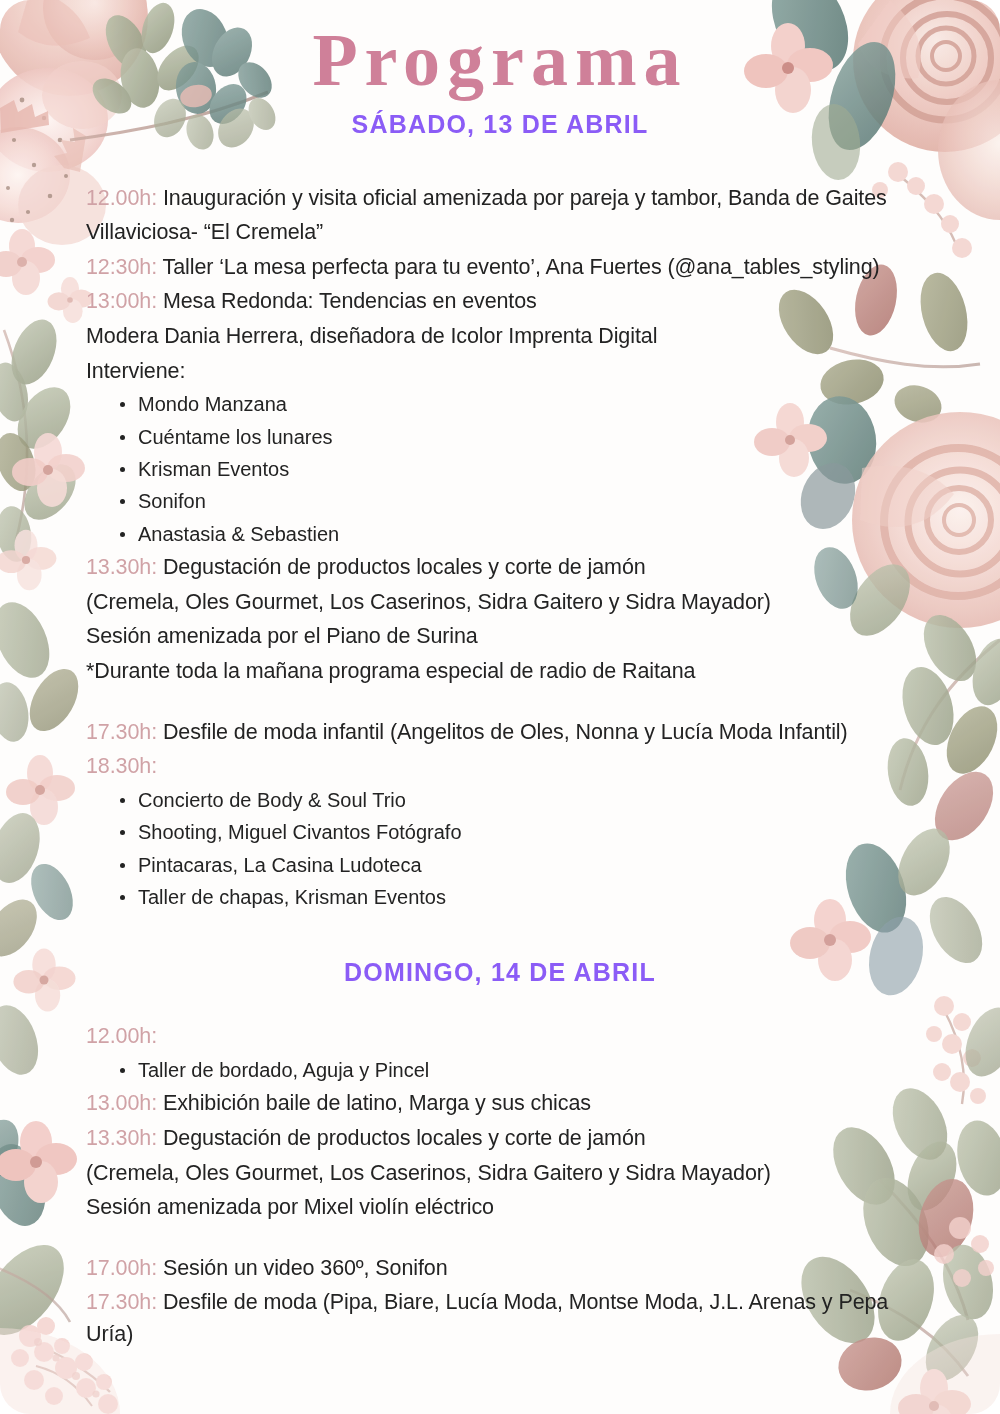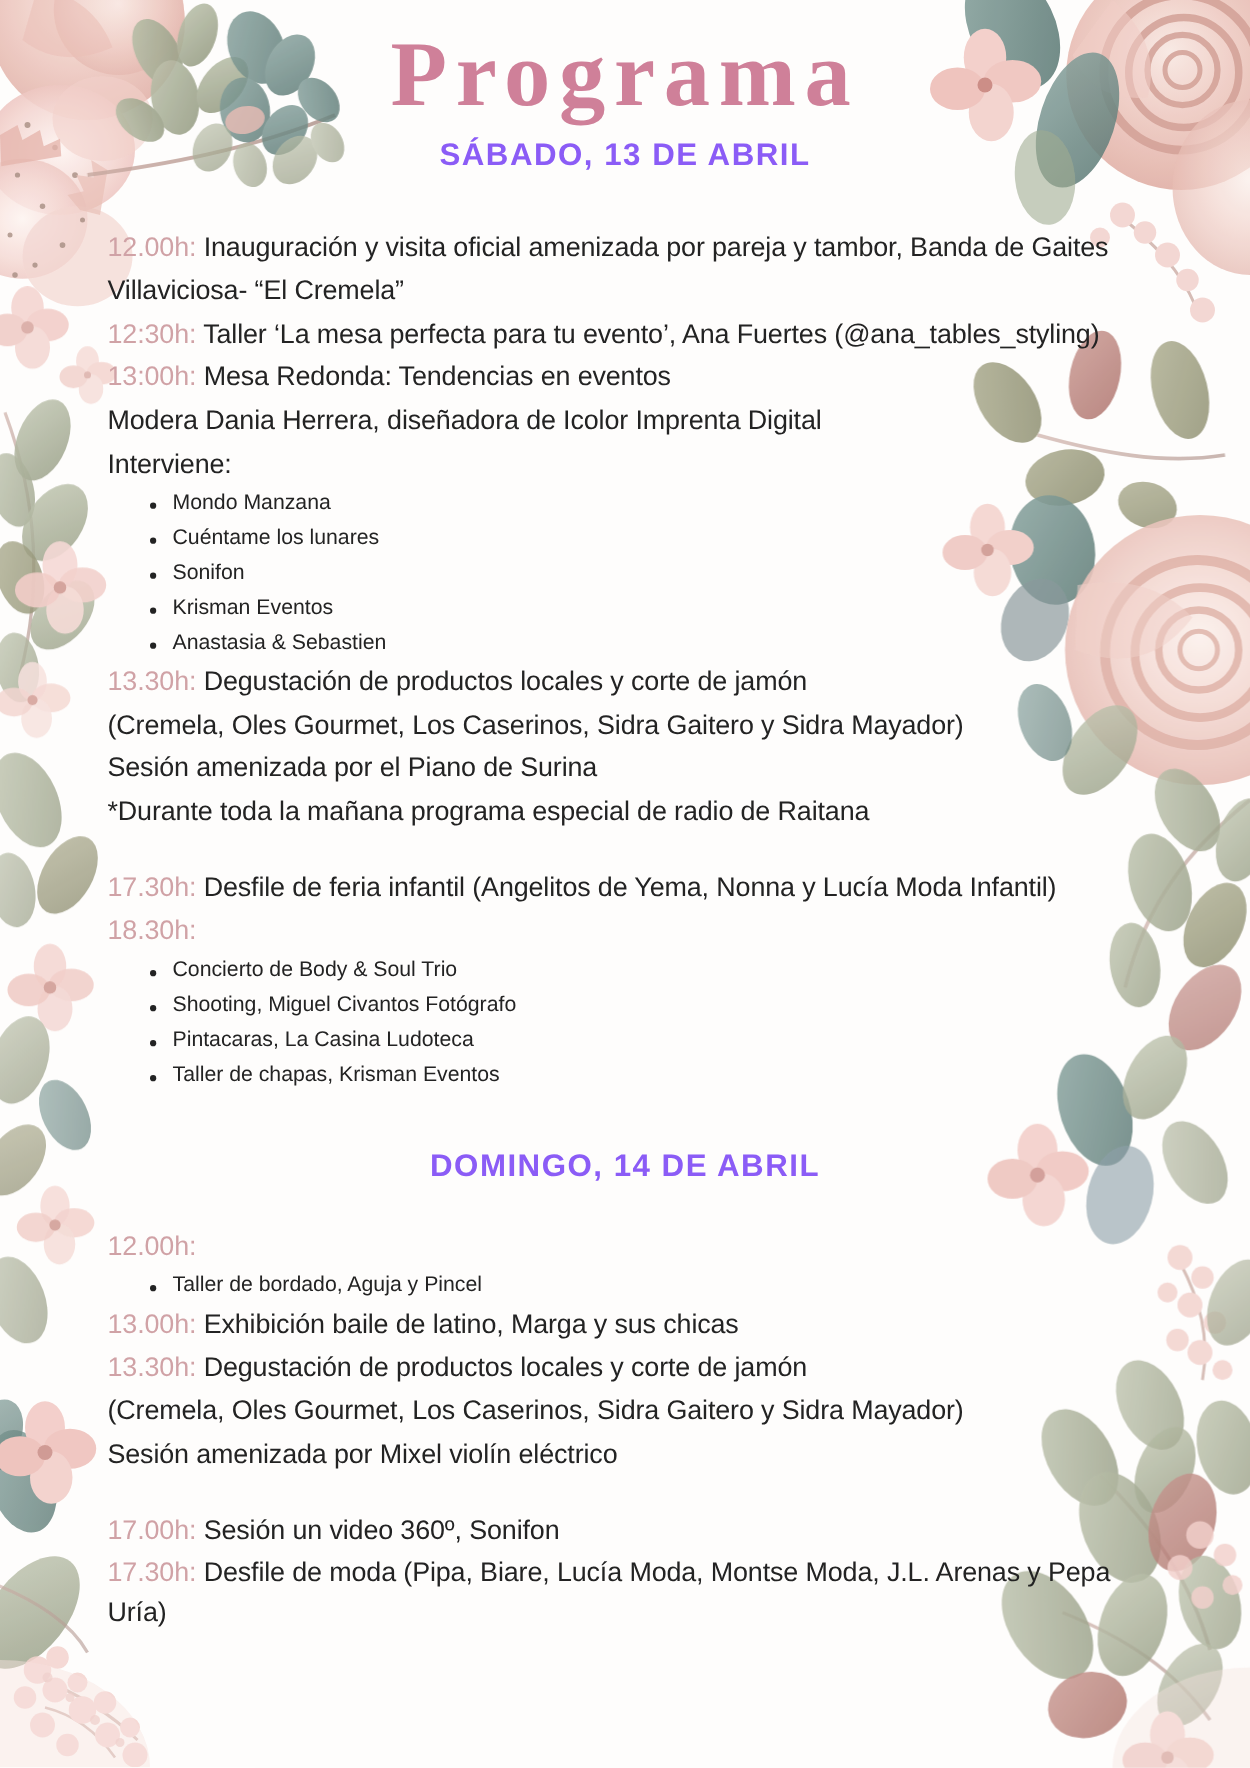--- a/index.html
+++ b/index.html
@@ -9,20 +9,21 @@
     background:#ffffff;
     font-family:"Liberation Sans", sans-serif;
     overflow:hidden;
     position:relative;
   }
   .poster{
     position:relative;
     width:1000px;height:1414px;
     background:#fefdfc;
     overflow:hidden;
+    border-radius:30px;
   }
 
   
   .deco{
     position:absolute;inset:0;
     pointer-events:none;
     z-index:0;
   }
   .deco svg{position:absolute;}
 
@@ -79,21 +80,21 @@
     font-weight:400;
   }
   .gap{height:26px;}
 
   ul.bullets{
     list-style:none;
     margin:2px 0 2px 0;
     padding:0 0 0 34px;
   }
   ul.bullets li{
-    font-size:17px;
+    font-size:20px;
     color:#232323;
     line-height:1.47;
     margin:0 0 3px 0;
     position:relative;
     padding-left:18px;
   }
   ul.bullets li::before{
     content:"";
     position:absolute;
     left:0;top:12px;
@@ -472,38 +473,38 @@
       <p class="ln">
         <span class="time">13:00h:</span>
         <span>Mesa Redonda: Tendencias en eventos</span>
       </p>
       <p class="ln">Modera Dania Herrera, diseñadora de Icolor Imprenta Digital</p>
       <p class="ln">Interviene:</p>
 
       <ul class="bullets">
         <li>Mondo Manzana</li>
         <li>Cuéntame los lunares</li>
+        <li>Krisman Eventos</li>
         <li>Sonifon</li>
-        <li>Krisman Eventos</li>
         <li>Anastasia &amp; Sebastien</li>
       </ul>
 
       <p class="ln blk">
         <span class="time">13.30h:</span>
         <span>Degustación de productos locales y corte de jamón</span>
       </p>
       <p class="ln">(Cremela, Oles Gourmet, Los Caserinos, Sidra Gaitero y Sidra Mayador)</p>
       <p class="ln">Sesión amenizada por el Piano de Surina</p>
       <p class="ln">*Durante toda la mañana programa especial de radio de Raitana</p>
 
       <div class="gap"></div>
 
       <p class="ln">
         <span class="time">17.30h:</span>
-        <span>Desfile de feria infantil (Angelitos de Yema, Nonna y Lucía Moda Infantil)</span>
+        <span>Desfile de moda infantil (Angelitos de Oles, Nonna y Lucía Moda Infantil)</span>
       </p>
 
       <p class="ln">
         <span class="time">18.30h:</span>
       </p>
 
       <ul class="bullets">
         <li>Concierto de Body &amp; Soul Trio</li>
         <li>Shooting, Miguel Civantos Fotógrafo</li>
         <li>Pintacaras, La Casina Ludoteca</li>

